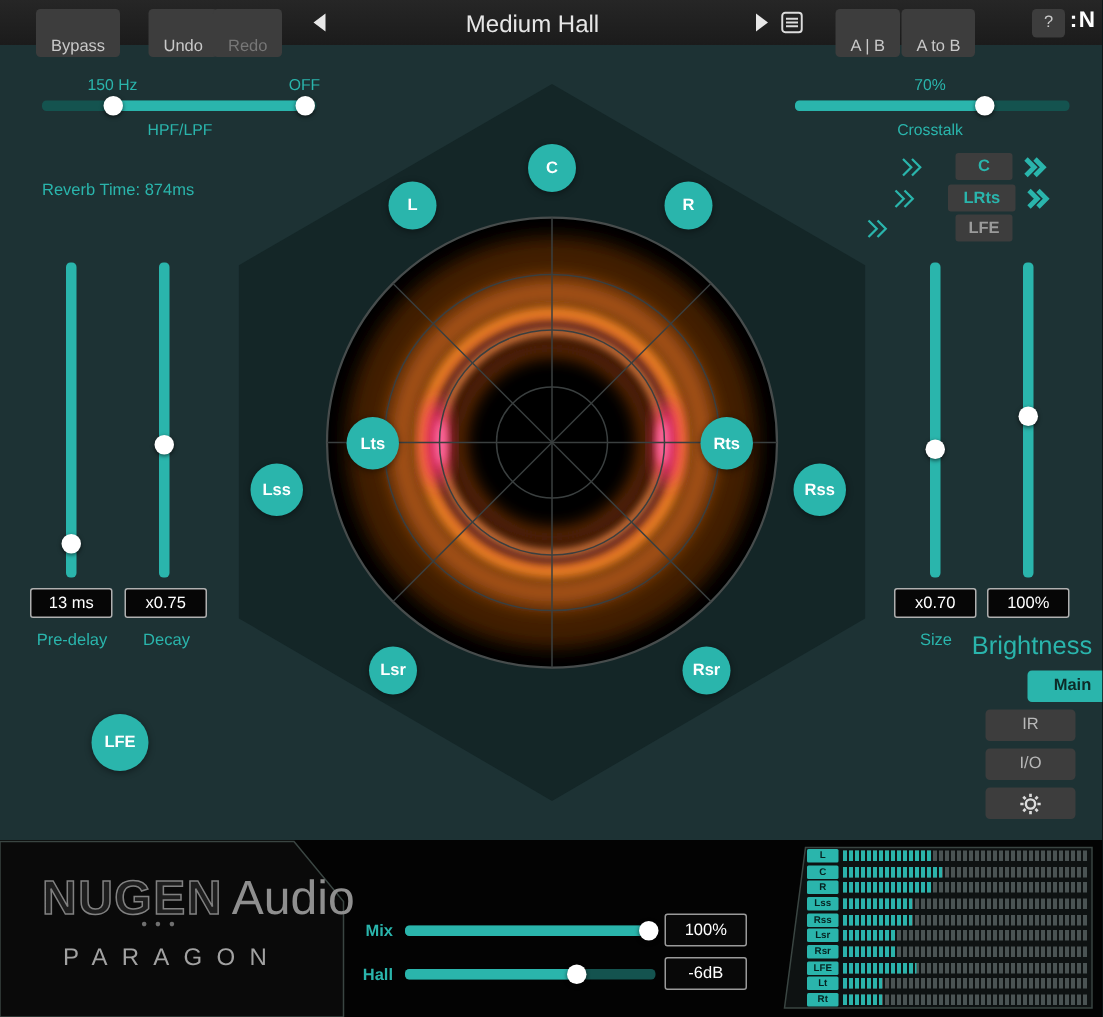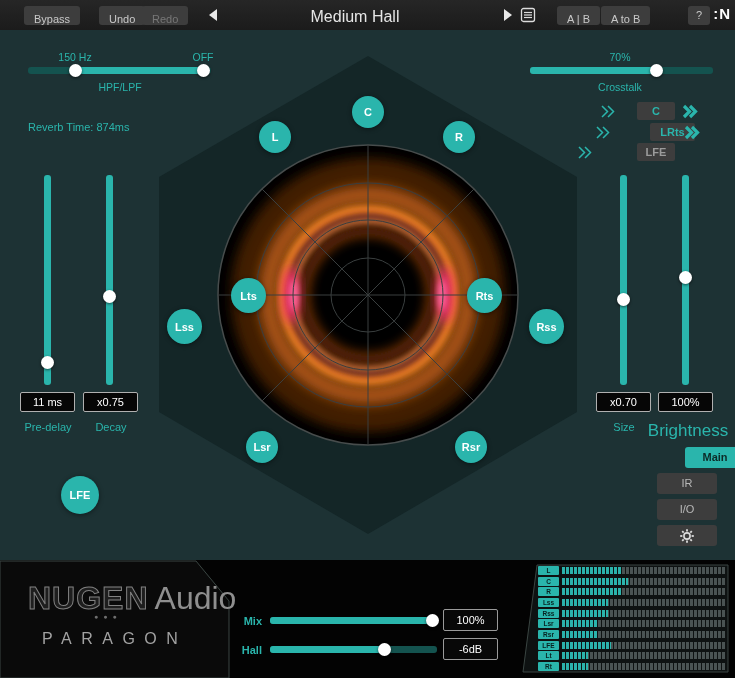--- a/index.html
+++ b/index.html
@@ -7,21 +7,21 @@
   #app {
     position:relative; width:735px; height:678px; overflow:hidden;
     font-family:"Liberation Sans", sans-serif; background:#1d3234;
     -webkit-font-smoothing:antialiased;
   }
   
   #topbar { position:absolute; left:0; top:0; width:735px; height:30px;
     background:linear-gradient(#262626,#1b1b1b); }
   .tbtn { position:absolute; top:6px; height:19px; line-height:19px;
     background:#3d3d3d; border-radius:3px; color:#c9c9c9; font-size:11px;
-    padding:4px 10px; text-align:center; cursor:default; }
+    padding:16px 10px; text-align:center; cursor:default; }
   .tbtn.dim { color:#777; }
   #preset-title { position:absolute; left:240px; top:8px; width:230px;
     text-align:center; color:#e6e6e6; font-size:16px; }
   .nav-ic { position:absolute; top:7px; width:16px; height:16px; }
   #brand-logo-top { position:absolute; right:4px; top:5px; color:#fff;
     font-size:15px; font-weight:bold; letter-spacing:1px; }
   
   #hexagon { position:absolute; left:159px; top:56px; width:418px; height:478px;
     background:#142627;
     clip-path:polygon(50% 0%,100% 25.3%,100% 74.5%,50% 100%,0% 74.5%,0% 25.3%); }
@@ -163,21 +163,21 @@
   <div class="knob" style="left:69px;top:64px"></div>
   <div class="knob" style="left:197px;top:64px"></div>
   <div class="teal-label" style="left:60px;top:81px;width:120px">HPF/LPF</div>
 
   <div class="teal-label" style="left:28px;top:121px;width:160px;text-align:left;font-size:11px">Reverb Time: 874ms</div>
 
   <div class="vtrack" style="left:44px"></div>
   <div class="vtrack" style="left:106px"></div>
   <div class="knob" style="left:41px;top:356px"></div>
   <div class="knob" style="left:103px;top:290px"></div>
-  <div class="valbox" style="left:20px;top:392px">11 ms</div>
+  <div class="valbox" style="left:20px;top:392px">13 ms</div>
   <div class="valbox" style="left:83px;top:392px">x0.75</div>
   <div class="teal-label" style="left:8px;top:421px;width:80px;font-size:11px">Pre-delay</div>
   <div class="teal-label" style="left:71px;top:421px;width:80px;font-size:11px">Decay</div>
 
   <div class="teal-label" style="left:585px;top:51px;width:70px">70%</div>
   <div class="htrack" style="left:530px;top:67px;width:183px"></div>
   <div class="hfill" style="left:530px;top:67px;width:126px"></div>
   <div class="knob" style="left:650px;top:64px"></div>
   <div class="teal-label" style="left:560px;top:81px;width:120px">Crosstalk</div>
 
@@ -185,21 +185,21 @@
     <path d="M3,3 L8.5,8.5 L3,14 M9,3 L14.5,8.5 L9,14" fill="none" stroke="#2ab5ac" stroke-width="1.5"></path>
     </svg>
   <div class="route-btn" style="left:637px;top:102px;width:38px;color:#2ab5ac">C</div>
   <svg style="position:absolute;left:681px;top:103px" width="17" height="17" viewBox="0 0 17 17">
     <path d="M3,3 L8.5,8.5 L3,14 M9,3 L14.5,8.5 L9,14" fill="none" stroke="#2ab5ac" stroke-width="3.2"></path>
     </svg>
 
   <svg style="position:absolute;left:594px;top:124px" width="17" height="17" viewBox="0 0 17 17">
     <path d="M3,3 L8.5,8.5 L3,14 M9,3 L14.5,8.5 L9,14" fill="none" stroke="#2ab5ac" stroke-width="1.5"></path>
     </svg>
-  <div class="route-btn" style="left:650px;top:123px;width:45px;color:#2ab5ac">LRts</div>
+  <div class="route-btn" style="left:632px;top:123px;width:45px;color:#2ab5ac">LRts</div>
   <svg style="position:absolute;left:683px;top:124px" width="17" height="17" viewBox="0 0 17 17">
     <path d="M3,3 L8.5,8.5 L3,14 M9,3 L14.5,8.5 L9,14" fill="none" stroke="#2ab5ac" stroke-width="3.2"></path>
     </svg>
 
   <svg style="position:absolute;left:576px;top:144px" width="17" height="17" viewBox="0 0 17 17">
     <path d="M3,3 L8.5,8.5 L3,14 M9,3 L14.5,8.5 L9,14" fill="none" stroke="#2ab5ac" stroke-width="1.5"></path>
     </svg>
   <div class="route-btn" style="left:637px;top:143px;width:38px;color:#9b9b9b">LFE</div>
 
   <div class="vtrack" style="left:620px"></div>

